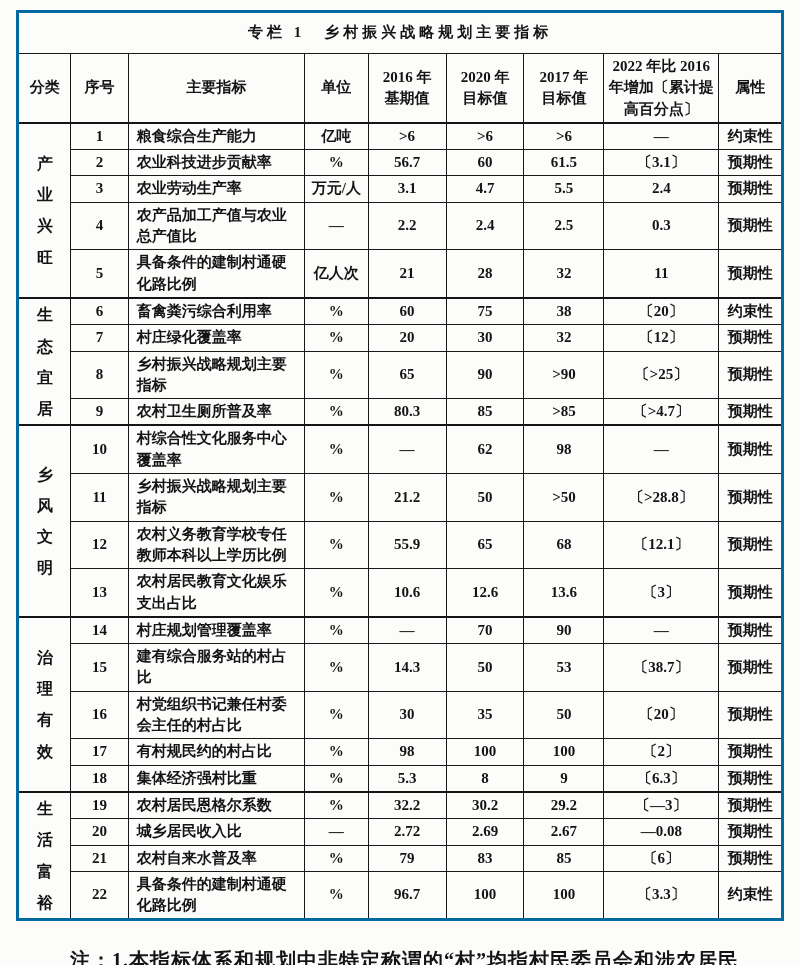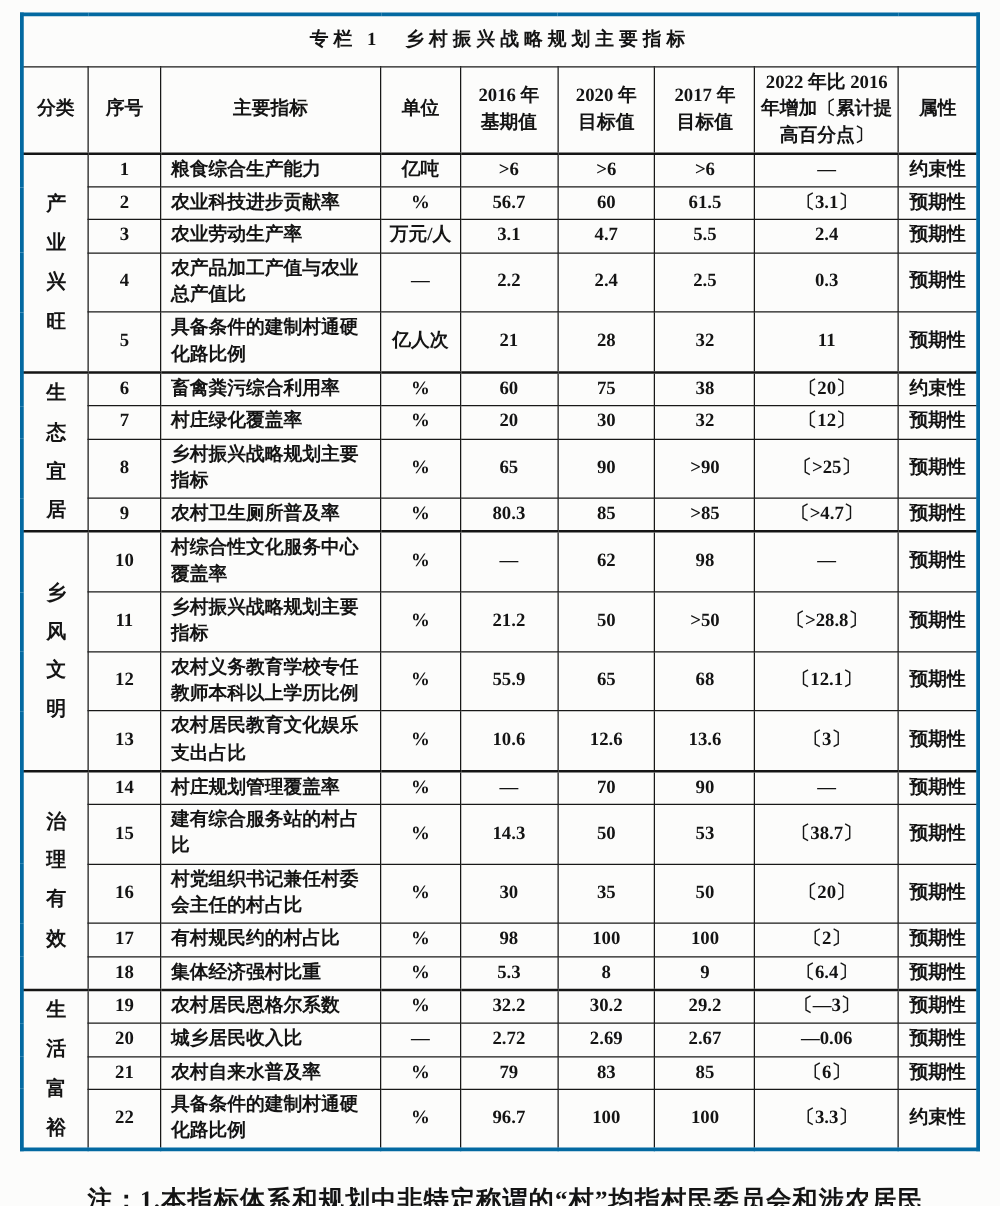--- a/index.html
+++ b/index.html
@@ -266,21 +266,21 @@
         <td>〔2〕</td>
         <td>预期性</td>
       </tr>
       <tr class="hc">
         <td>18</td>
         <td class="cell-indicator">集体经济强村比重</td>
         <td>%</td>
         <td>5.3</td>
         <td>8</td>
         <td>9</td>
-        <td>〔6.4〕</td>
+        <td>〔6.3〕</td>
         <td>预期性</td>
       </tr>
 
       <tr class="sec hc">
         <td class="cat-cell" rowspan="4">
             <div class="cat-label">生活富裕</div>
           </td>
         <td>19</td>
         <td class="cell-indicator">农村居民恩格尔系数</td>
         <td>%</td>
@@ -290,21 +290,21 @@
         <td>〔—3〕</td>
         <td>预期性</td>
       </tr>
       <tr class="hc">
         <td>20</td>
         <td class="cell-indicator">城乡居民收入比</td>
         <td>—</td>
         <td>2.72</td>
         <td>2.69</td>
         <td>2.67</td>
-        <td>—0.06</td>
+        <td>—0.08</td>
         <td>预期性</td>
       </tr>
       <tr class="hc">
         <td>21</td>
         <td class="cell-indicator">农村自来水普及率</td>
         <td>%</td>
         <td>79</td>
         <td>83</td>
         <td>85</td>
         <td>〔6〕</td>

